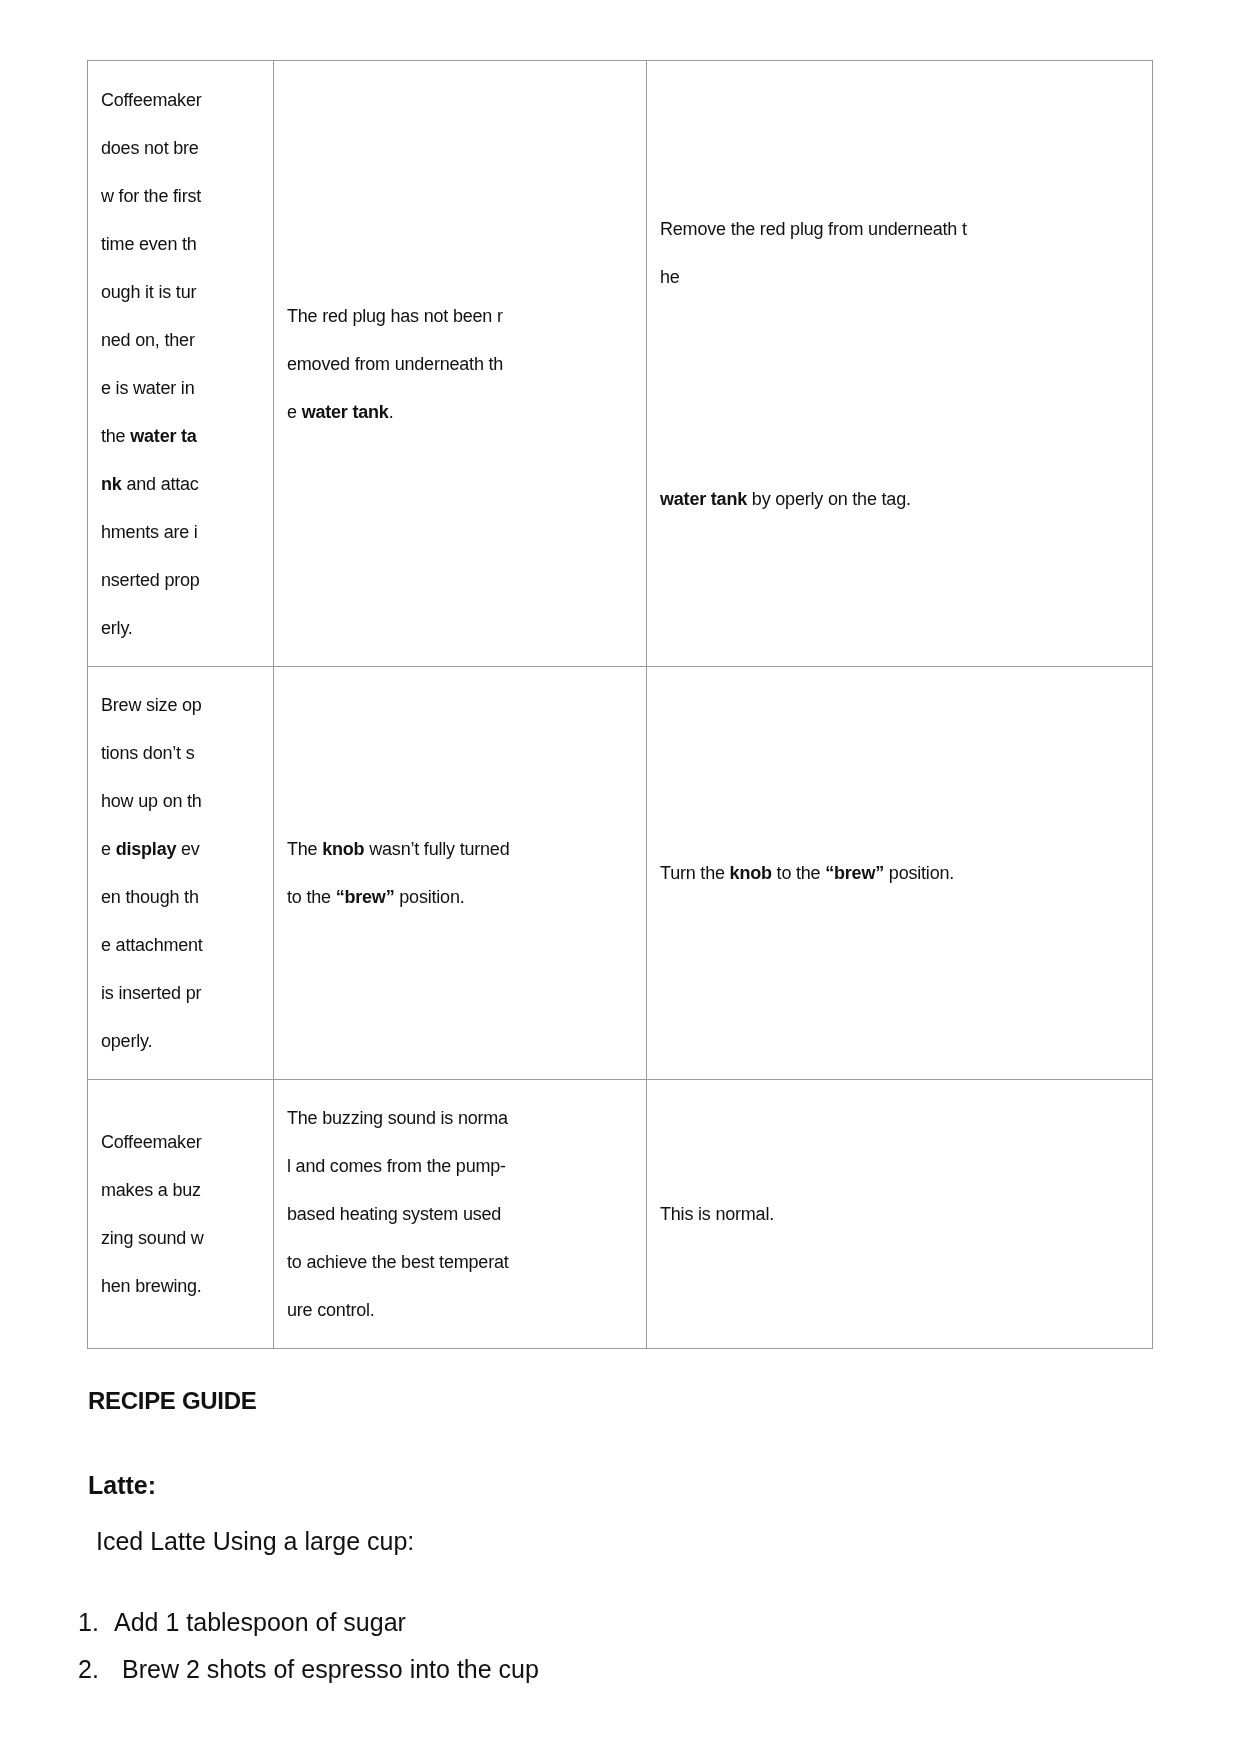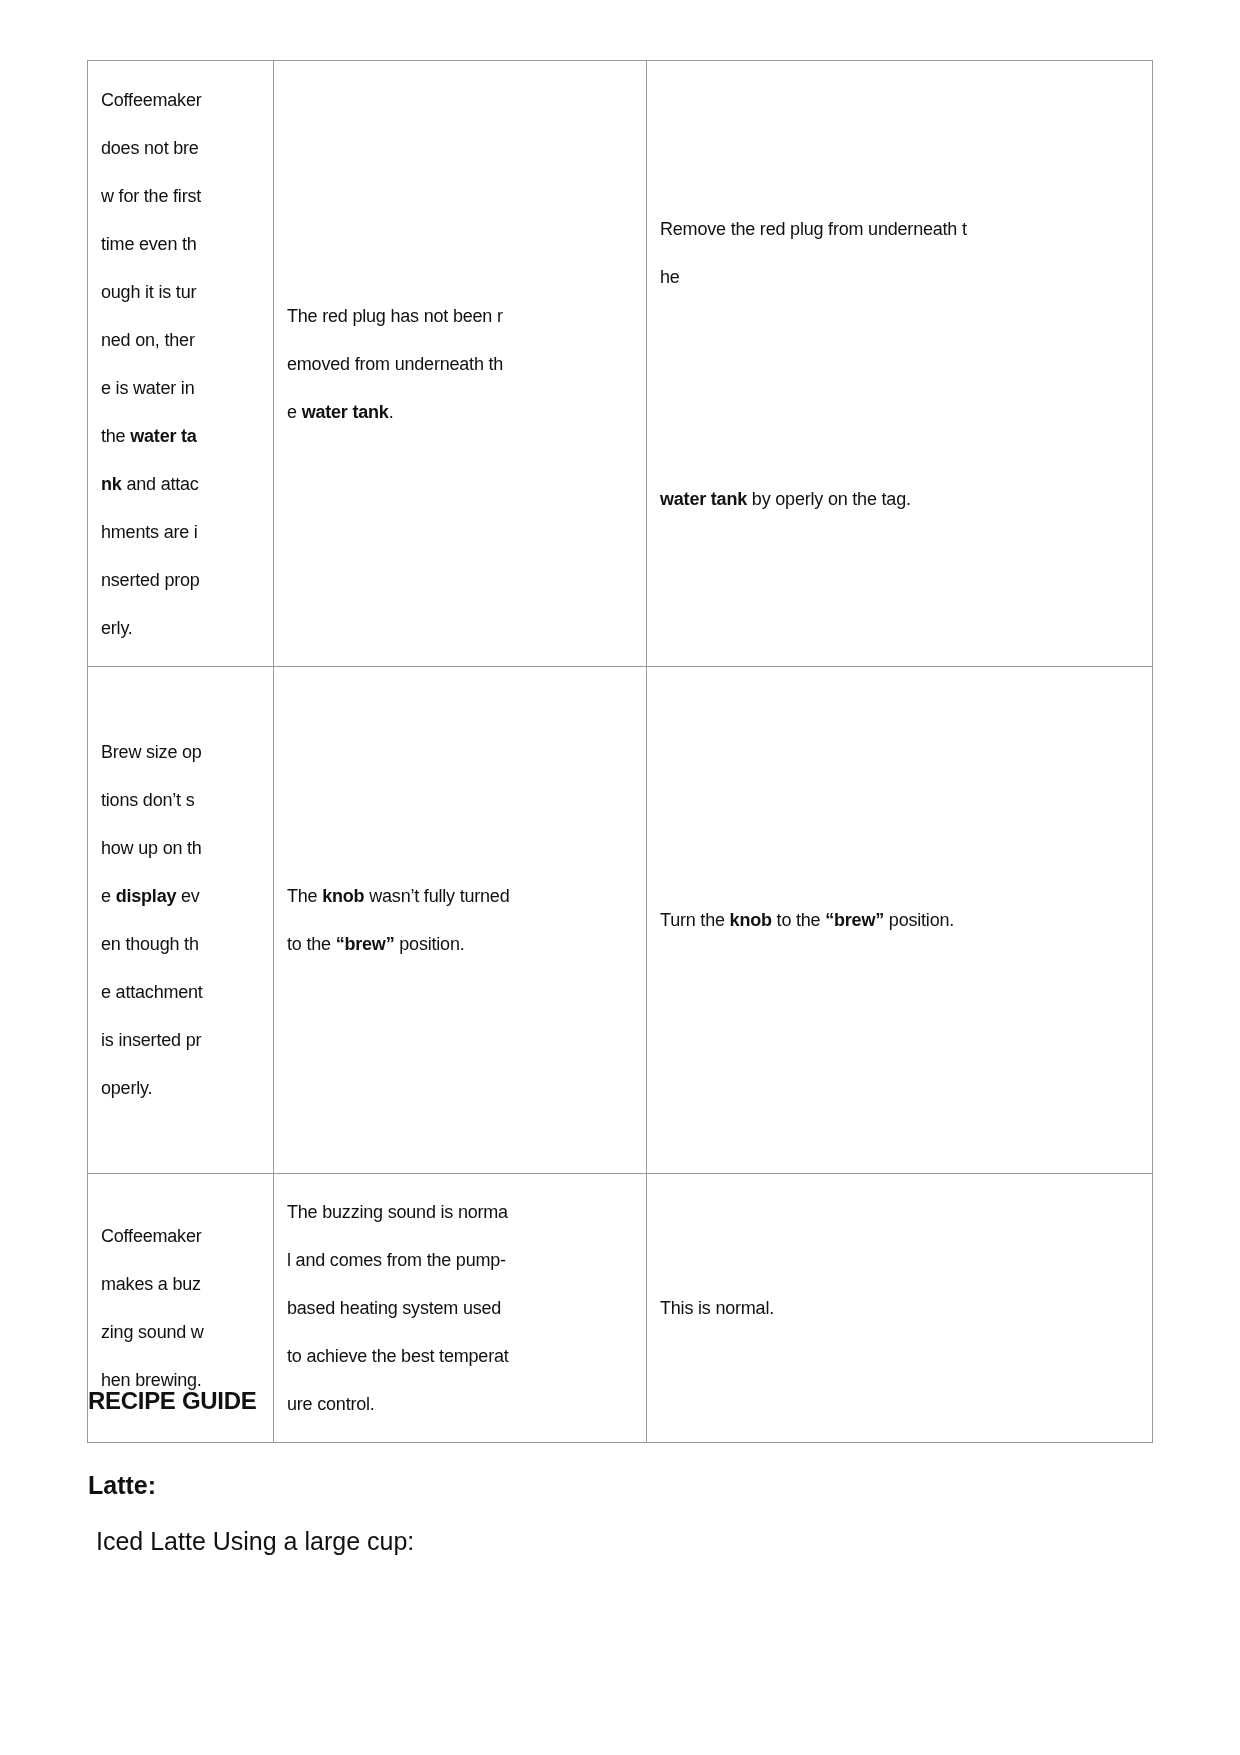--- a/index.html
+++ b/index.html
@@ -76,21 +76,21 @@
           <span class="line"><span>The red plug has not been r</span></span>
           <span class="line"><span>emoved from underneath th</span></span>
           <span class="line"><span>e </span><b>water tank</b><span>.</span></span>
         </td>
     <td>
       <span><span class="line"><span>Remove the red plug from underneath t</span></span><span class="line"><span>he</span></span></span>
       <span class="spacer"></span>
       <span><span class="line"><b>water tank</b><span> by operly on the tag.</span></span></span>
     </td>
   </tr>
-  <tr style="height:507px">
+  <tr style="height:413px">
     <td>
           <span class="line"><span>Brew size op</span></span>
           <span class="line"><span>tions don’t s</span></span>
           <span class="line"><span>how up on th</span></span>
           <span class="line"><span>e </span><b>display</b><span> ev</span></span>
           <span class="line"><span>en though th</span></span>
           <span class="line"><span>e attachment</span></span>
           <span class="line"><span>is inserted pr</span></span>
           <span class="line"><span>operly.</span></span>
         </td>
@@ -121,13 +121,19 @@
         </td>
   </tr>
 </tbody>
   </table>
 
 <h2 class="heading">RECIPE GUIDE</h2>
 <h3 class="subhead">Latte:</h3>
 <p class="para">Iced Latte Using a large cup:</p>
 
 <ol class="steps">
+  <li class="s1">
+    <span class="num">1.</span><span>Add 1 tablespoon of sugar</span>
+  </li>
+  <li class="s2">
+    <span class="num">2.</span><span>Brew 2 shots of espresso into the cup</span>
+  </li>
 </ol>
 
 </body></html>

